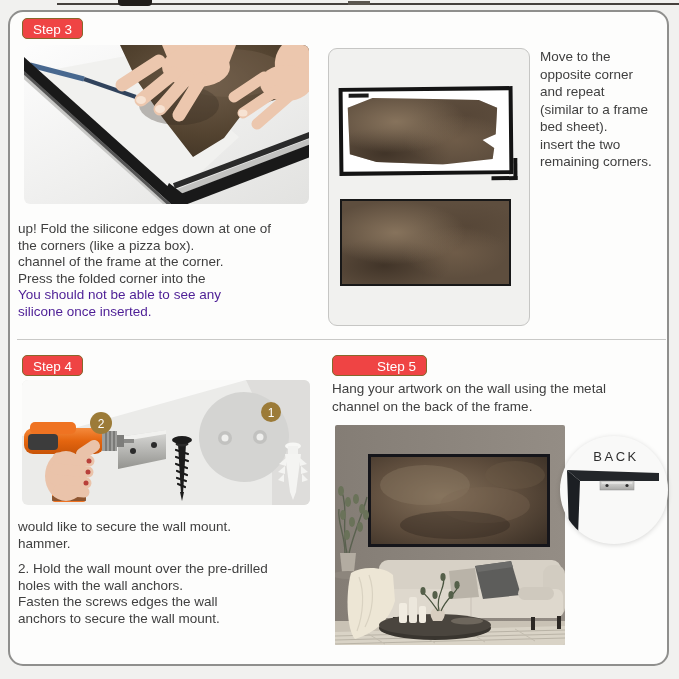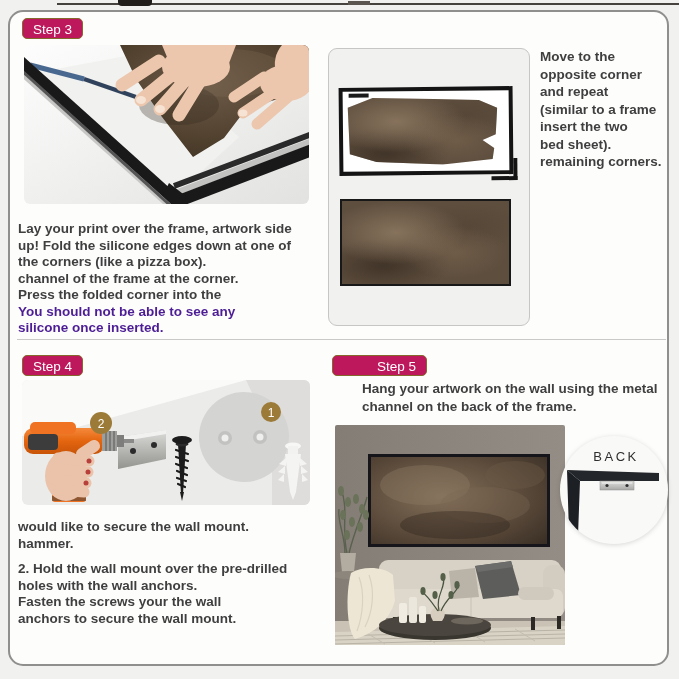--- a/index.html
+++ b/index.html
@@ -11,29 +11,29 @@
   .crop-line{position:absolute;left:57px;top:3px;width:622px;height:2px;background:#46423e;}
   .crop-blob1{position:absolute;left:118px;top:0;width:34px;height:6px;background:#211d1a;border-radius:0 0 4px 4px;}
   .crop-blob2{position:absolute;left:348px;top:1px;width:22px;height:4px;background:#5a564f;}
 
   .panel{
     position:absolute;left:8px;top:10px;width:661px;height:656px;box-sizing:border-box;
     background:#fdfdfc;border:2px solid #8f8f8d;border-radius:15px;
   }
   .badge{
     position:absolute;height:21px;line-height:21px;padding:0 10px;border-radius:5px;
-    background:#be185d;border:1px solid #85682c;color:#ffffff;font-size:13.5px;
+    background:#ef4444;border:1px solid #85682c;color:#ffffff;font-size:13.5px;
     box-sizing:border-box;white-space:nowrap;
   }
   .illus{position:absolute;border-radius:6px;overflow:hidden;}
-  .txt{position:absolute;font-weight:bold;}
+  .txt{position:absolute;}
   .ln{font-size:13.5px;line-height:16.5px;white-space:nowrap;}
   .ln.gold{color:#4c1d95;}
   .sidenote .ln{line-height:17.5px;}
-  .intro .ln{line-height:18px;margin-left:30px;}
+  .intro .ln{line-height:18px;}
   .divider{position:absolute;left:7px;top:327px;width:649px;height:1px;background:#c9c9c7;}
 
   
   .framebox{
     position:absolute;left:318px;top:36px;width:202px;height:278px;box-sizing:border-box;
     background:#f1f1ef;border:1px solid #c6c6c4;border-radius:9px;
   }
   .art{
     background:
       radial-gradient(60% 55% at 32% 38%, rgba(148,127,102,.75), rgba(148,127,102,0) 70%),
@@ -123,21 +123,20 @@
             <path d="M252,46 L219,68"></path>
               <path d="M264,52 L233,79"></path>
               <path d="M240,32 L210,52"></path>
           </g>
           <ellipse cx="219" cy="68" rx="4.5" ry="3.5" fill="#f7e3d3"></ellipse>
         </g>
       </svg>
     </div>
 
     <div class="txt" style="left:8px;top:209px;width:300px;">
-      <div class="ln">Lay your print over the frame, artwork side</div>
       <div class="ln">up! Fold the silicone edges down at one of</div>
       <div class="ln">the corners (like a pizza box).</div>
       <div class="ln">channel of the frame at the corner.</div>
       <div class="ln">Press the folded corner into the</div>
       <div class="ln gold">You should not be able to see any</div>
       <div class="ln gold">silicone once inserted.</div>
     </div>
 
     <div class="framebox">
       <div class="frame1-wrap">
@@ -148,22 +147,22 @@
         <div class="rail-L"></div>
       </div>
       <div class="frame2 art"></div>
     </div>
 
     <div class="txt sidenote" style="left:530px;top:36px;width:132px;">
       <div class="ln">Move to the</div>
       <div class="ln">opposite corner</div>
       <div class="ln">and repeat</div>
       <div class="ln">(similar to a frame</div>
+      <div class="ln">bed sheet).</div>
       <div class="ln">insert the two</div>
-      <div class="ln">bed sheet).</div>
       <div class="ln">remaining corners.</div>
     </div>
 
     <div class="divider"></div>
 
     <span class="badge" style="left:12px;top:343px;">Step 4</span>
 
     <div class="illus" style="left:12px;top:368px;width:288px;height:125px;">
       <svg width="288" height="125" viewBox="0 0 288 125">
         <defs>
@@ -248,21 +247,21 @@
         </g>
       </svg>
     </div>
 
     <div class="txt" style="left:8px;top:507px;width:302px;">
       <div class="ln">would like to secure the wall mount.</div>
       <div class="ln">hammer.</div>
       <div style="height:9px;"></div>
       <div class="ln">2. Hold the wall mount over the pre-drilled</div>
       <div class="ln">holes with the wall anchors.</div>
-      <div class="ln">Fasten the screws your the wall</div>
+      <div class="ln">Fasten the screws edges the wall</div>
       <div class="ln">anchors to secure the wall mount.</div>
     </div>
 
     <span class="badge" style="left:322px;top:343px;padding-left:44px;">Step 5</span>
 
     <div class="txt intro" style="left:322px;top:368px;width:335px;">
       <div class="ln">Hang your artwork on the wall using the metal</div>
       <div class="ln">channel on the back of the frame.</div>
     </div>
 

